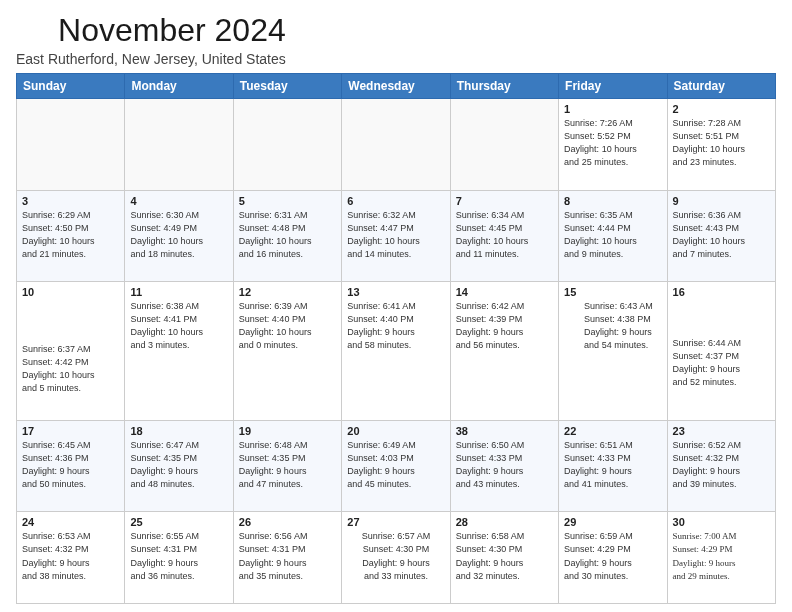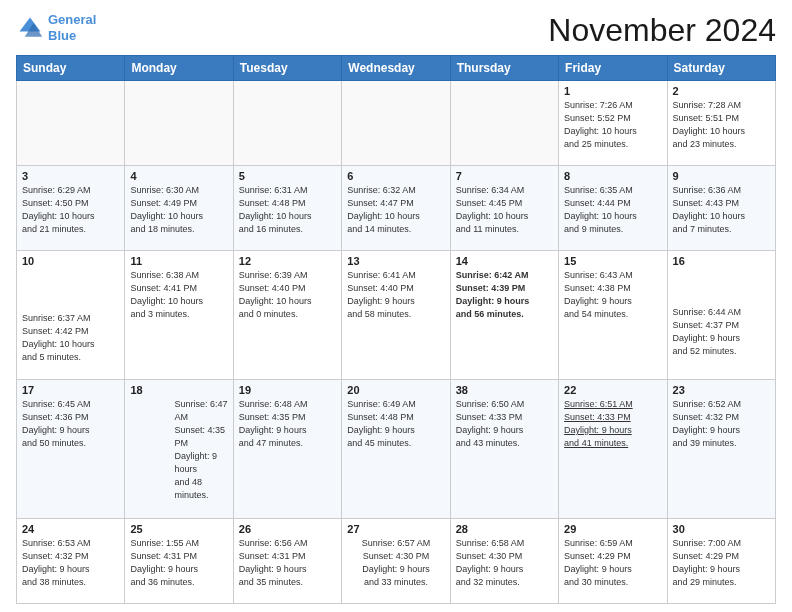--- a/index.html
+++ b/index.html
@@ -96,32 +96,23 @@
       font-size: 9px;
       color: #333;
       line-height: 1.45;
     }
   </style>
 </head>
 <body>
 
 <div class="page">
   <div class="header">
-    <div class="logo">
-      <svg class="logo-icon" viewBox="0 0 32 32">
-        <polygon points="16,4 28,20 4,20" fill="#4a90d9"></polygon>
-        <polygon points="20,10 30,26 10,26" fill="#2d6aaf" opacity="0.7"></polygon>
-      </svg>
-      <div class="logo-text">
-        <div><span>General</span></div>
-        <div><span>Blue</span></div>
-      </div>
-    </div>
     <div class="title-block">
       <div class="month-title">November 2024</div>
+      <div class="subtitle">East Rutherford, New Jersey, United States</div>
     </div>
   </div>
 
   <table class="calendar">
     <thead>
       <tr>
       <th>Sunday</th>
           <th>Monday</th>
           <th>Tuesday</th>
           <th>Wednesday</th>
@@ -227,28 +218,28 @@
           </td>
           <td>
             <span class="day-num">13</span>
             <div class="day-info" style="white-space: pre-line;">Sunrise: 6:41 AM
 Sunset: 4:40 PM
 Daylight: 9 hours
 and 58 minutes.</div>
           </td>
           <td>
             <span class="day-num">14</span>
-            <div class="day-info" style="white-space: pre-line; font-weight: bold;">Sunrise: 6:42 AM
+            <div class="day-info" style="white-space: pre-line;">Sunrise: 6:42 AM
 Sunset: 4:39 PM
 Daylight: 9 hours
 and 56 minutes.</div>
           </td>
           <td>
             <span class="day-num">15</span>
-            <div class="day-info" style="white-space: pre-line;">Sunrise: 6:43 AM
+            <div class="day-info" style="white-space: pre-line; margin-left: 20px;">Sunrise: 6:43 AM
 Sunset: 4:38 PM
 Daylight: 9 hours
 and 54 minutes.</div>
           </td>
           <td>
             <span class="day-num">16</span>
             <div class="day-info" style="white-space: pre-line; margin-top: 39px;">Sunrise: 6:44 AM
 Sunset: 4:37 PM
 Daylight: 9 hours
 and 52 minutes.</div>
@@ -257,49 +248,49 @@
         <tr>
           <td>
             <span class="day-num">17</span>
             <div class="day-info" style="white-space: pre-line;">Sunrise: 6:45 AM
 Sunset: 4:36 PM
 Daylight: 9 hours
 and 50 minutes.</div>
           </td>
           <td>
             <span class="day-num">18</span>
-            <div class="day-info" style="white-space: pre-line; margin-left: 44px;">Sunrise: 6:47 AM
+            <div class="day-info" style="white-space: pre-line;">Sunrise: 6:47 AM
 Sunset: 4:35 PM
 Daylight: 9 hours
 and 48 minutes.</div>
           </td>
           <td>
             <span class="day-num">19</span>
             <div class="day-info" style="white-space: pre-line;">Sunrise: 6:48 AM
 Sunset: 4:35 PM
 Daylight: 9 hours
 and 47 minutes.</div>
           </td>
           <td>
             <span class="day-num">20</span>
             <div class="day-info" style="white-space: pre-line;">Sunrise: 6:49 AM
-Sunset: 4:48 PM
+Sunset: 4:03 PM
 Daylight: 9 hours
 and 45 minutes.</div>
           </td>
           <td>
             <span class="day-num">38</span>
             <div class="day-info" style="white-space: pre-line;">Sunrise: 6:50 AM
 Sunset: 4:33 PM
 Daylight: 9 hours
 and 43 minutes.</div>
           </td>
           <td>
             <span class="day-num">22</span>
-            <div class="day-info" style="white-space: pre-line; text-decoration: underline;">Sunrise: 6:51 AM
+            <div class="day-info" style="white-space: pre-line;">Sunrise: 6:51 AM
 Sunset: 4:33 PM
 Daylight: 9 hours
 and 41 minutes.</div>
           </td>
           <td>
             <span class="day-num">23</span>
             <div class="day-info" style="white-space: pre-line;">Sunrise: 6:52 AM
 Sunset: 4:32 PM
 Daylight: 9 hours
 and 39 minutes.</div>
@@ -308,21 +299,21 @@
         <tr>
           <td>
             <span class="day-num">24</span>
             <div class="day-info" style="white-space: pre-line;">Sunrise: 6:53 AM
 Sunset: 4:32 PM
 Daylight: 9 hours
 and 38 minutes.</div>
           </td>
           <td>
             <span class="day-num">25</span>
-            <div class="day-info" style="white-space: pre-line;">Sunrise: 1:55 AM
+            <div class="day-info" style="white-space: pre-line;">Sunrise: 6:55 AM
 Sunset: 4:31 PM
 Daylight: 9 hours
 and 36 minutes.</div>
           </td>
           <td>
             <span class="day-num">26</span>
             <div class="day-info" style="white-space: pre-line;">Sunrise: 6:56 AM
 Sunset: 4:31 PM
 Daylight: 9 hours
 and 35 minutes.</div>
@@ -343,21 +334,21 @@
           </td>
           <td>
             <span class="day-num">29</span>
             <div class="day-info" style="white-space: pre-line;">Sunrise: 6:59 AM
 Sunset: 4:29 PM
 Daylight: 9 hours
 and 30 minutes.</div>
           </td>
           <td>
             <span class="day-num">30</span>
-            <div class="day-info" style="white-space: pre-line;">Sunrise: 7:00 AM
+            <div class="day-info" style="white-space: pre-line; font-family: Liberation Serif, serif;">Sunrise: 7:00 AM
 Sunset: 4:29 PM
 Daylight: 9 hours
 and 29 minutes.</div>
           </td>
         </tr>
       </tbody>
   </table>
 </div>
 
 </body></html>

